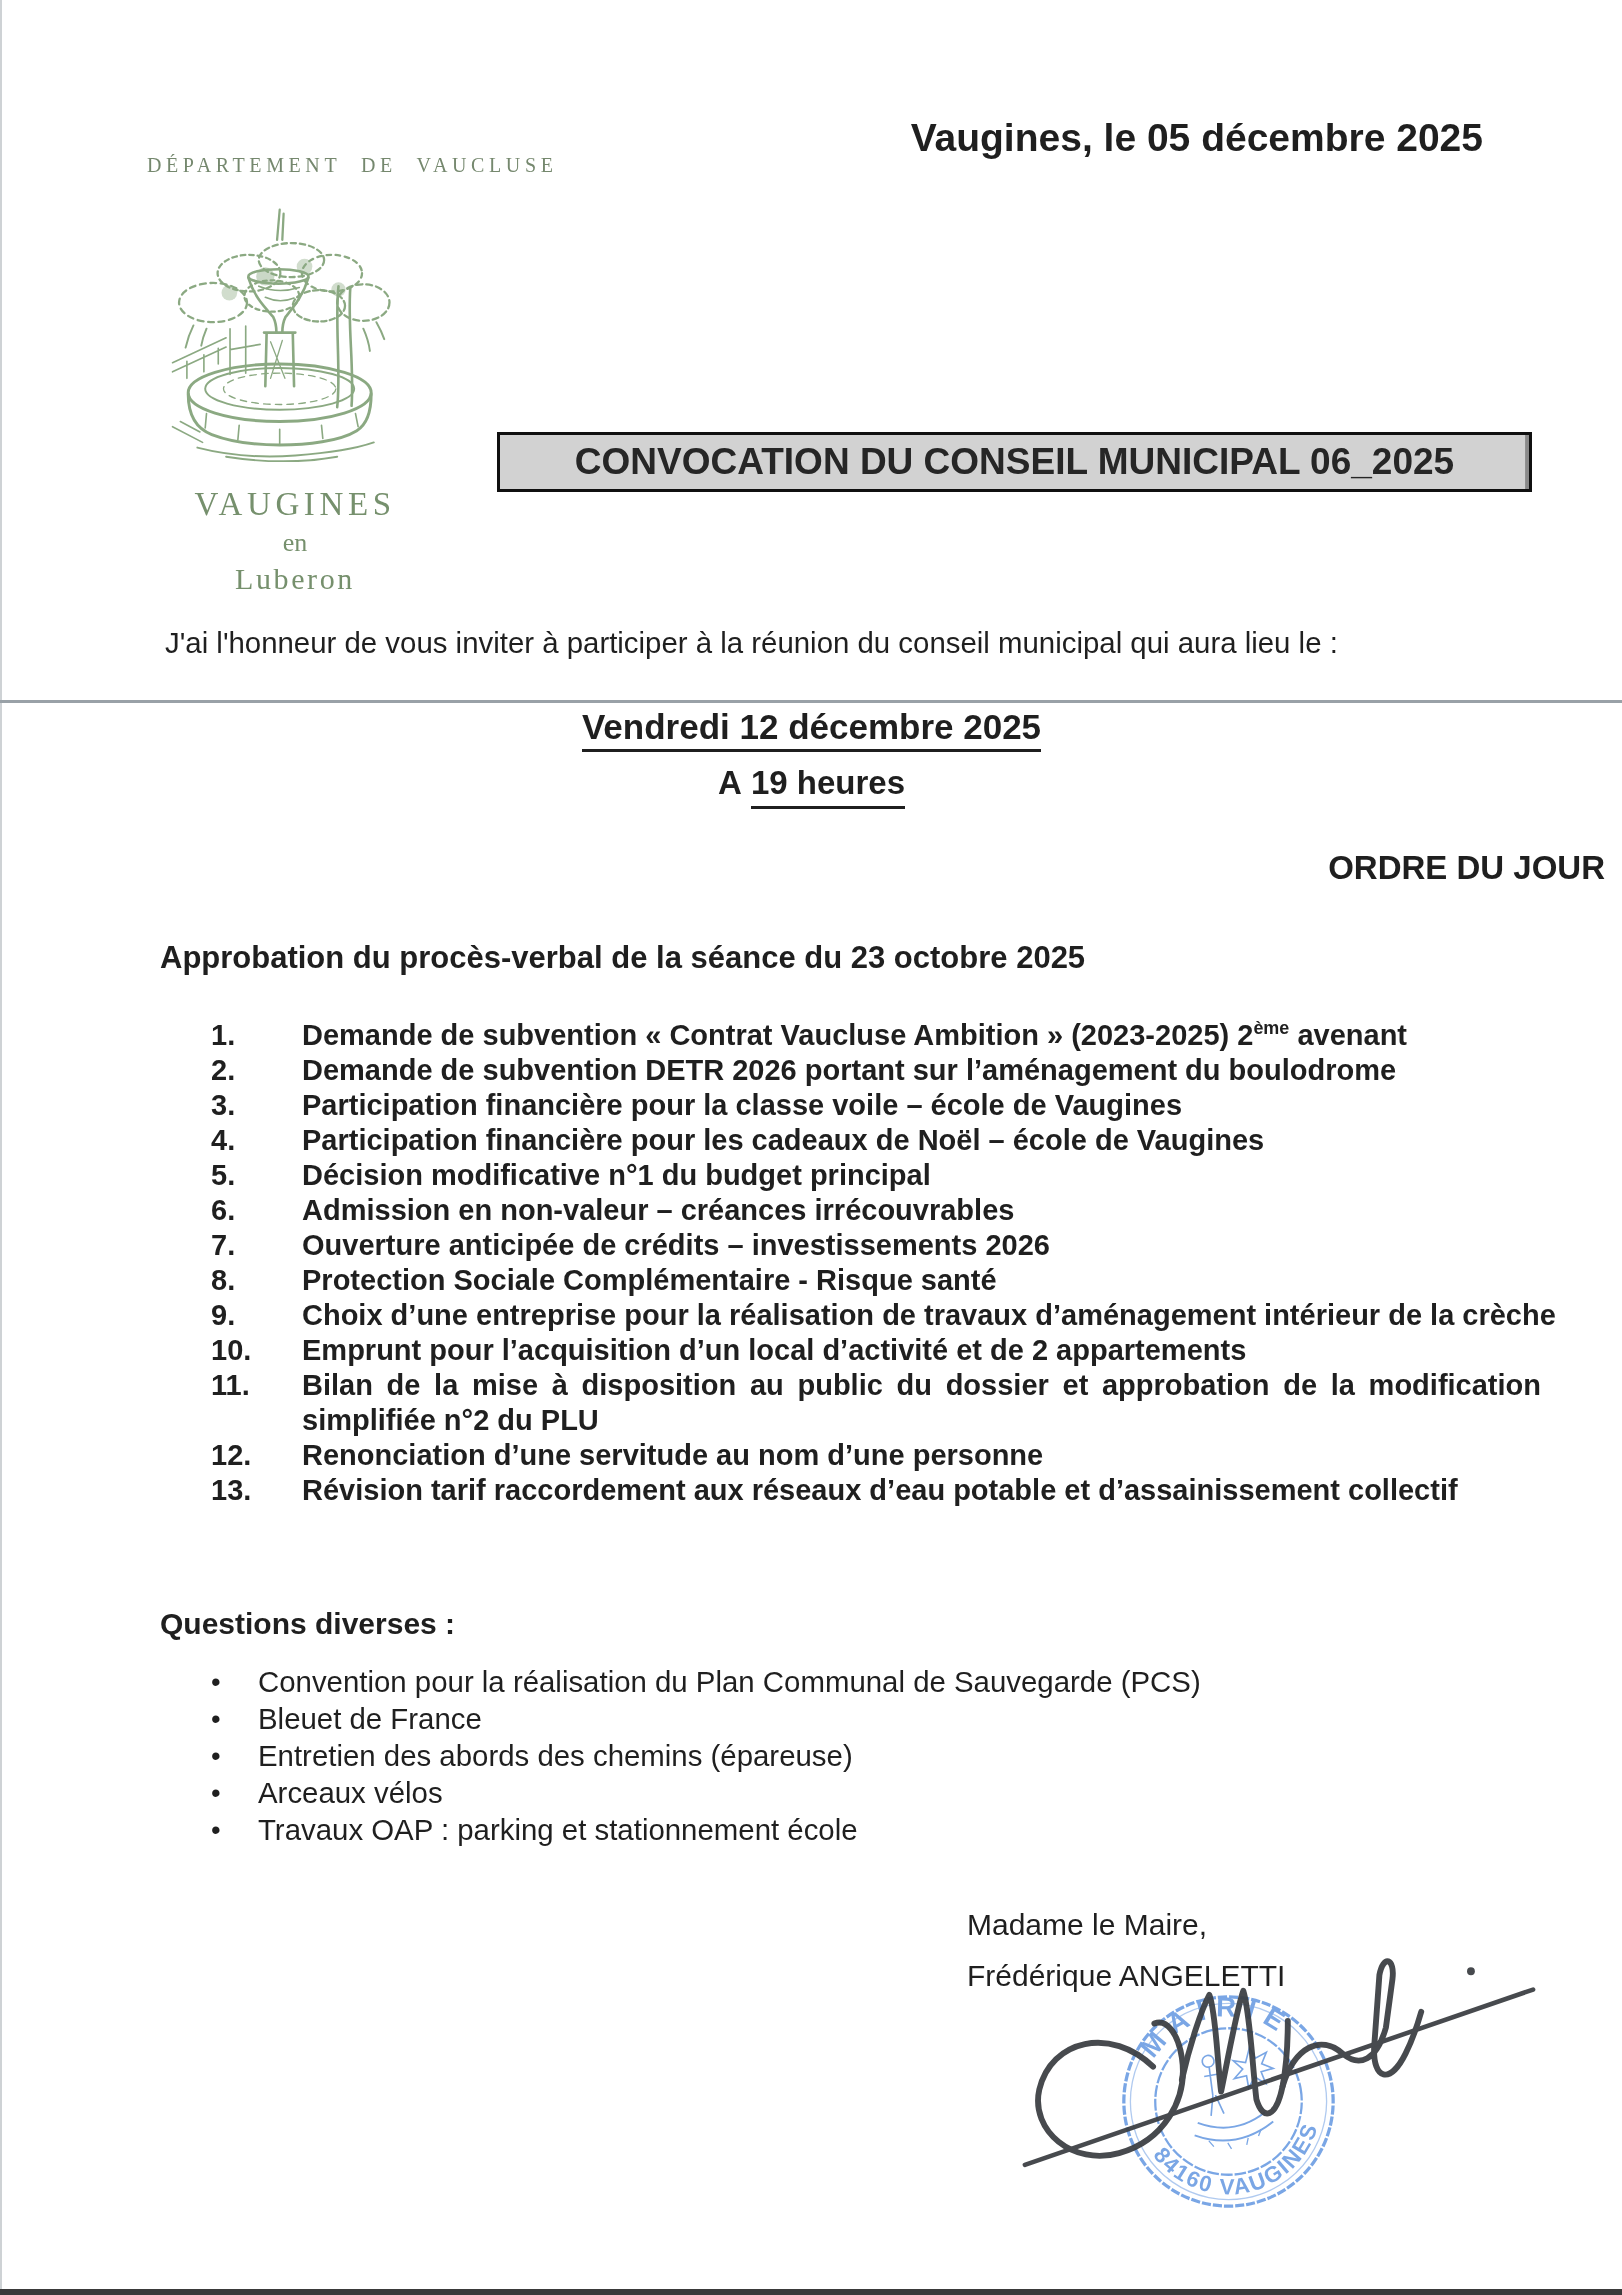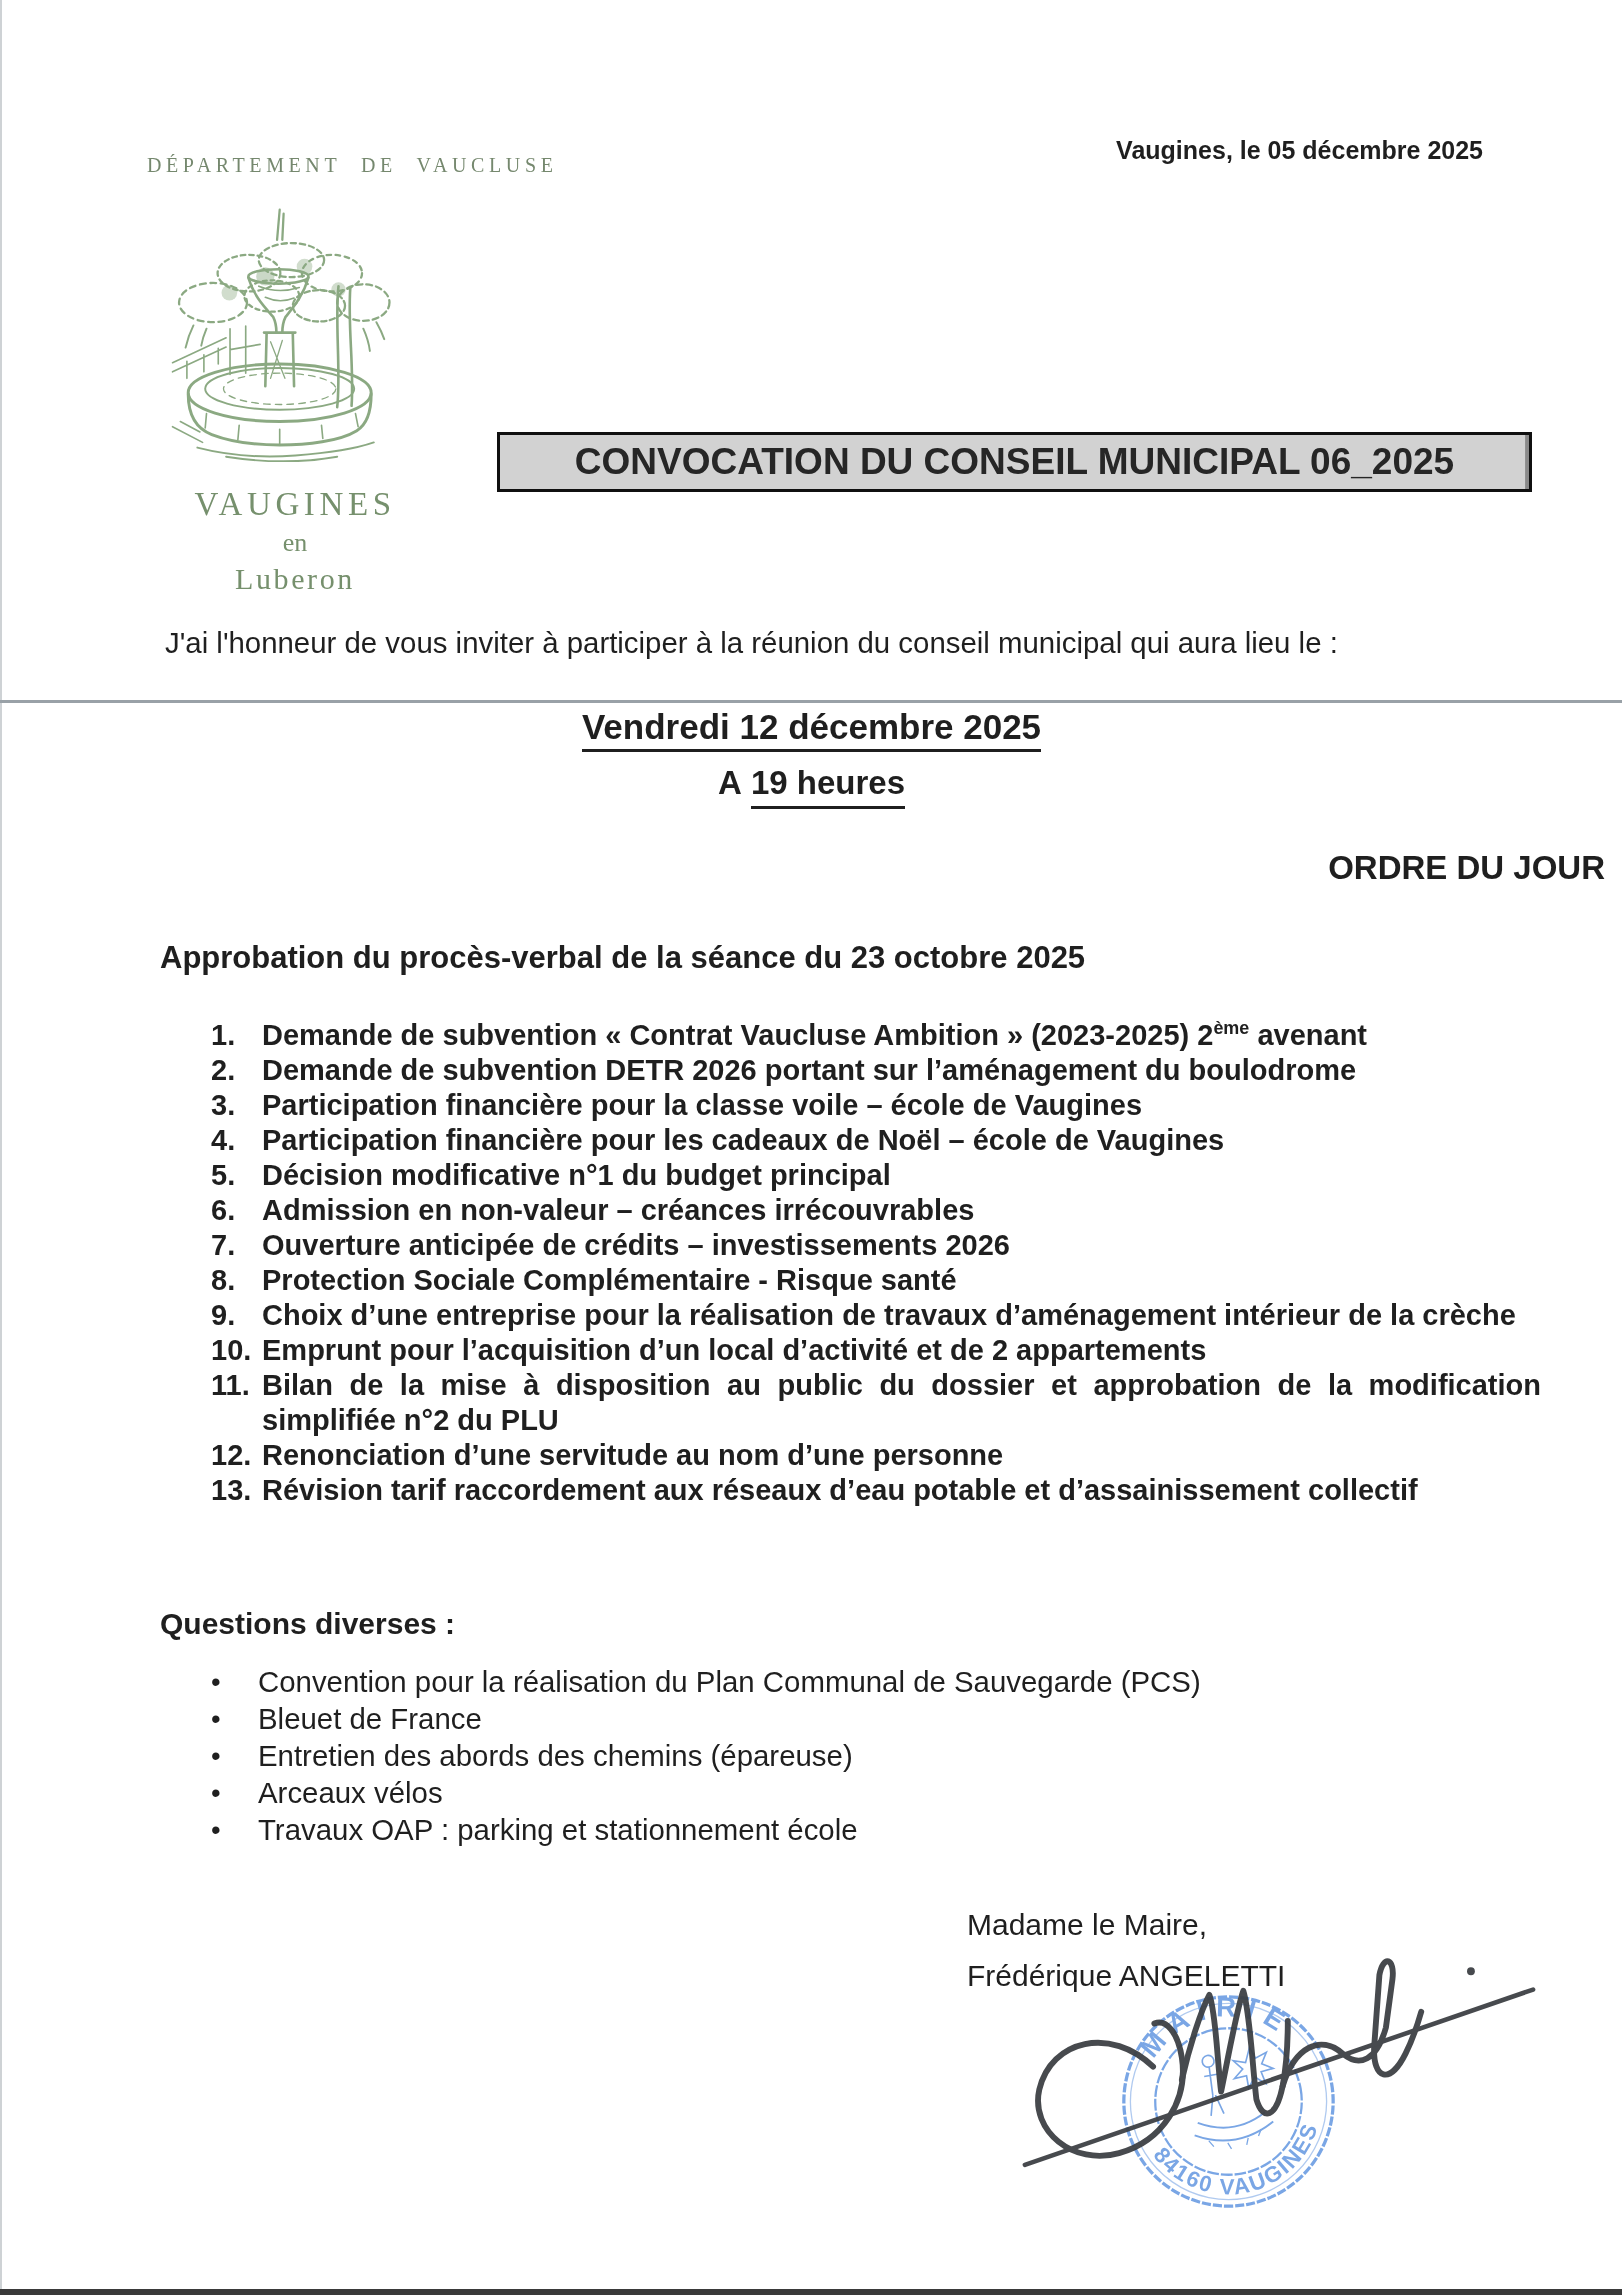--- a/index.html
+++ b/index.html
@@ -18,21 +18,21 @@
   .hline { left: 0; top: 700px; width: 1623px; height: 3.3px; background: #99a1a7; }
   .bottom-bar { left: 0; top: 2289px; width: 1623px; height: 6.5px; background: #3a3a3a; }
 
   
   .dept {
     left: 147px; top: 154px;
     font-family: "Liberation Serif", serif;
     font-size: 20px; letter-spacing: 4.6px; word-spacing: 10.5px;
     color: #75886e;
   }
-  .place-date { top: 136px; right: 140px; font-size: 25px; font-weight: bold; }
+  .place-date { top: 116px; right: 140px; font-size: 39px; font-weight: bold; }
 
   .fountain-wrap { left: 167px; top: 198px; }
 
   .commune {
     left: 161px; top: 486px; width: 268px; text-align: center;
     font-family: "Liberation Serif", serif; color: #76906d;
   }
   .commune .l1 { font-size: 33px; letter-spacing: 4.6px; }
   .commune .l2 { font-size: 26px; margin-top: 5.2px; }
   .commune .l3 { font-size: 30px; letter-spacing: 2.6px; margin-top: 3.9px; }
@@ -52,21 +52,21 @@
   .m-time { left: 0; top: 764px; width: 1623px; text-align: center; font-size: 33px; font-weight: bold; }
   .m-time .ul { border-bottom: 3.3px solid #1f1f1f; padding-bottom: 5px; }
 
   .ordre { left: 0; top: 849px; width: 1605px; text-align: right; font-size: 33px; font-weight: bold; }
 
   .approb { left: 160px; top: 940px; font-size: 31px; font-weight: bold; white-space: nowrap; }
 
   .agenda { left: 211px; top: 1018px; width: 1330px; font-size: 29px; font-weight: bold; line-height: 35px; }
   .agenda-item { display: flex; }
   .agenda-item .marker { flex: 0 0 51px; }
-  .agenda-item .txt { flex: 1; white-space: nowrap; }
+  .agenda-item .txt { flex: 1; white-space: nowrap; margin-left: 40px; }
   .agenda-item .txt.wrap { white-space: normal; }
   .agenda-item .line1 { display: block; text-align: justify; text-align-last: justify; }
   .agenda-item .line2 { display: block; }
   sup { font-size: 0.62em; vertical-align: super; line-height: 0; }
 
   .q-head { left: 160px; top: 1607px; font-size: 30px; font-weight: bold; }
   .q-list { left: 211px; top: 1663px; width: 1283px; font-size: 29.4px; line-height: 37px; }
   .q-item { display: flex; }
   .q-item .marker { flex: 0 0 47px; font-size: 27.5px; }
   .q-item .txt { flex: 1; white-space: nowrap; }

